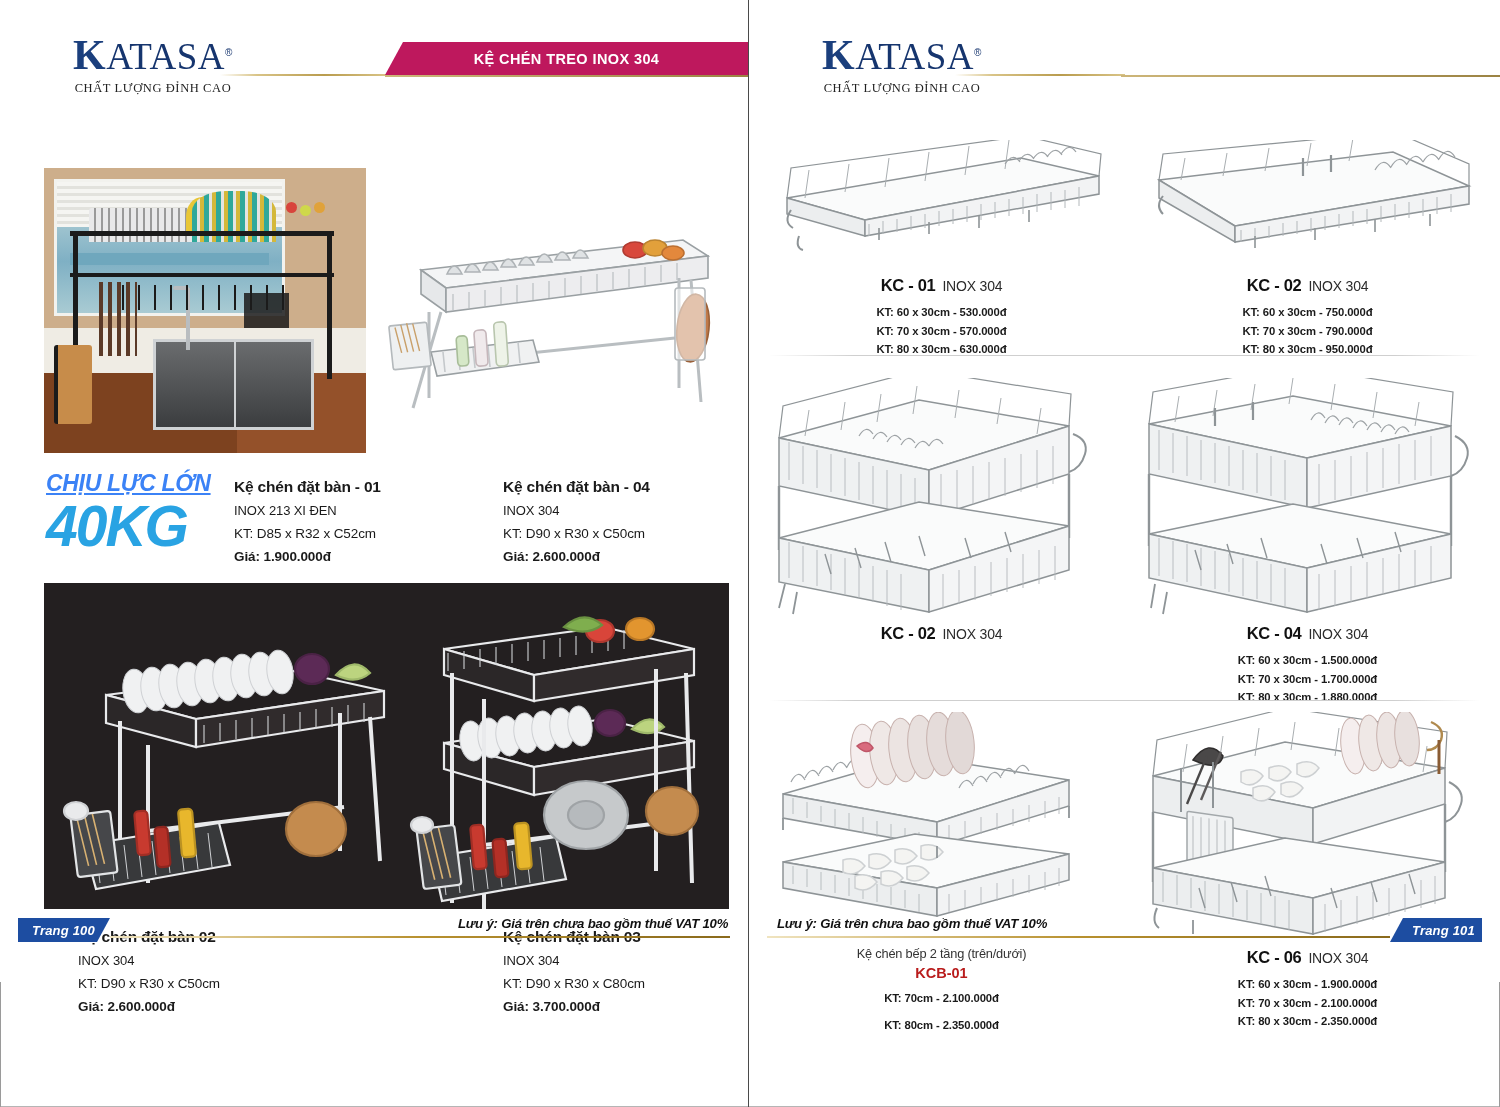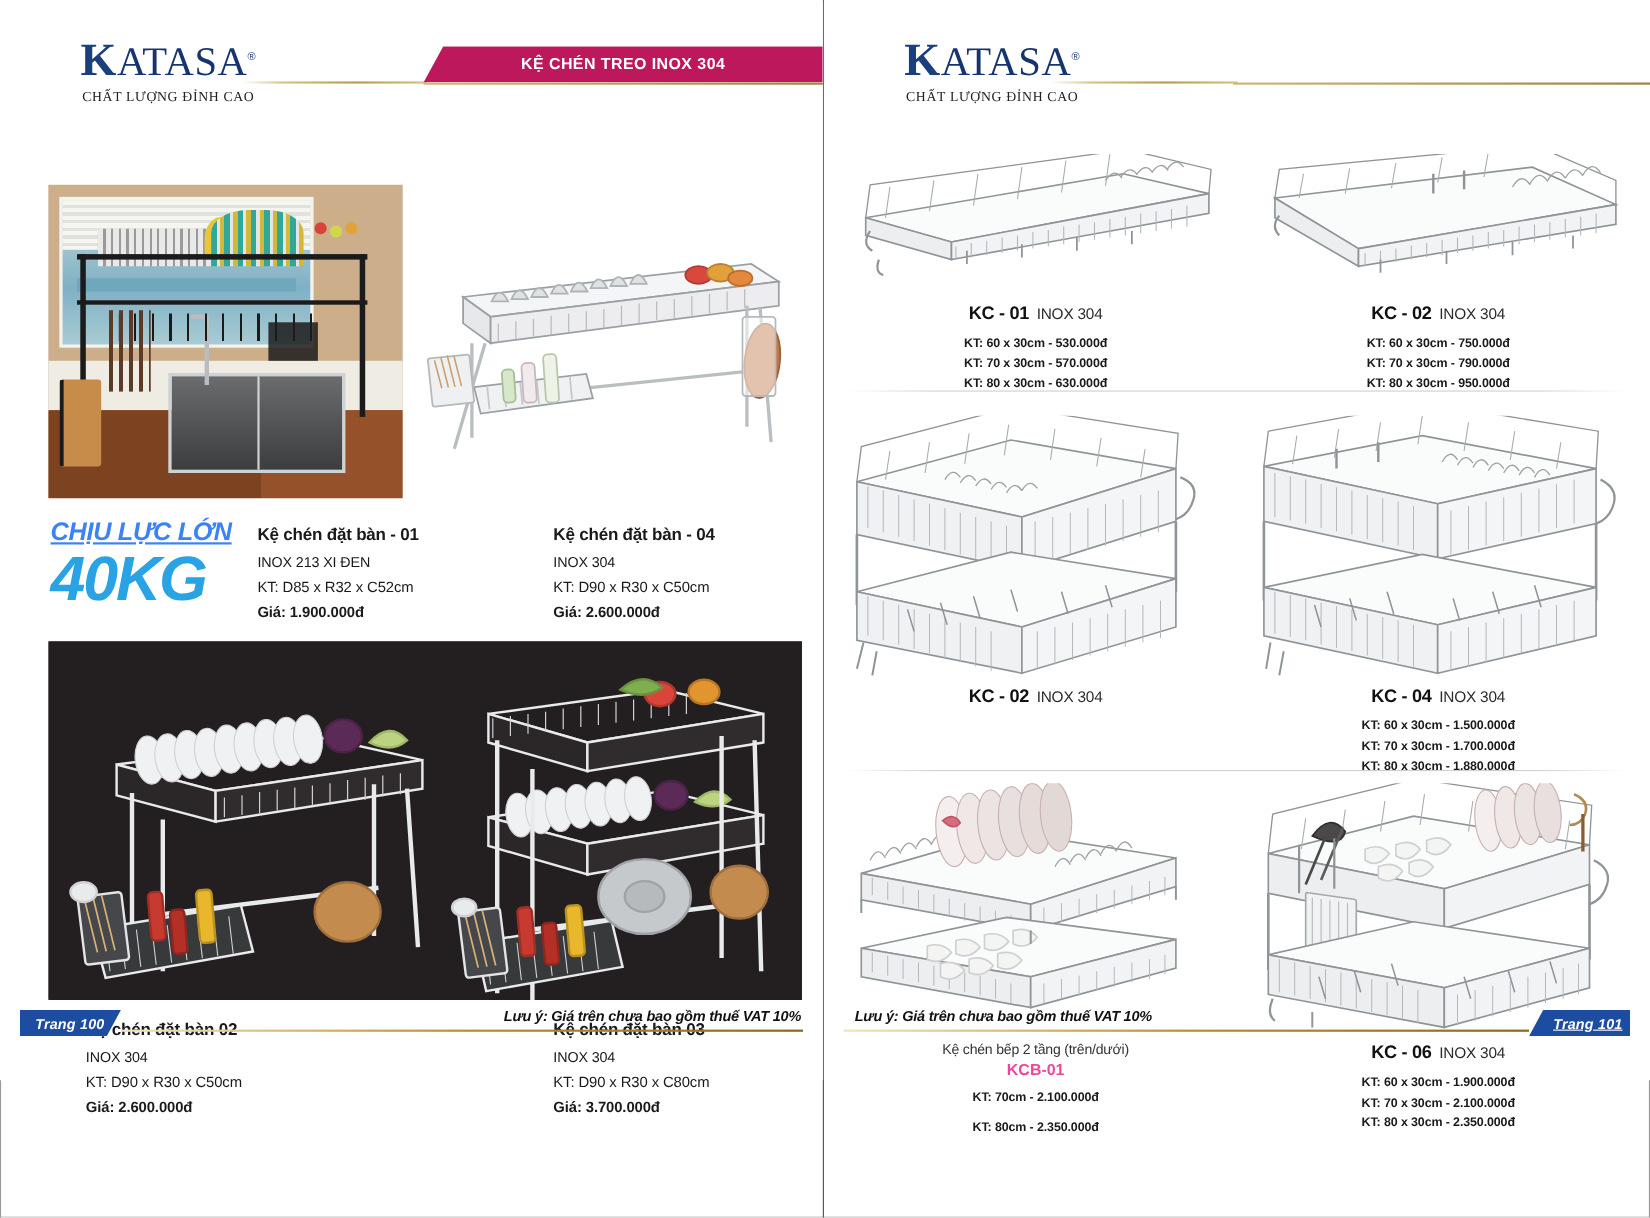--- a/index.html
+++ b/index.html
@@ -143,33 +143,33 @@
   .rp-name { text-align:center; margin-top:6px; white-space:nowrap; }
   .rp-name .code { font-size:16.5px; font-weight:bold; color:#111; letter-spacing:-0.3px;}
   .rp-name .mat  { font-size:14px; color:#2b2b2b; margin-left:7px; letter-spacing:-0.2px;}
   .rp-specs { margin-top:8px; text-align:center; }
   .rp-specs div { font-size:11.3px; font-weight:bold; color:#1a1a1a; line-height:1.65; letter-spacing:-0.1px;}
   .rp-sep { position:absolute; left:20px; width:711px; height:1px;
             background:linear-gradient(to right,#ffffff,#cfcfcf 12%,#cfcfcf 88%,#ffffff); }
 
   .kcb-cap { margin-top:4px; text-align:center; }
   .kcb-cap .sub { font-size:12.8px; color:#333; letter-spacing:-0.2px; }
-  .kcb-cap .code2 { font-size:14.5px; font-weight:bold; color:#ec4899; margin-top:4px; }
+  .kcb-cap .code2 { font-size:14.5px; font-weight:bold; color:#b91c1c; margin-top:4px; }
 
   
   .footer { position:absolute; bottom:38px; left:0; right:0; height:30px; }
   .foot-rule { position:absolute; height:2px; top:22px;
                background:linear-gradient(to right,#f0e4c0,#b8912f,#8a6a1c); }
   .pagetab {
     position:absolute; top:4px; height:24px; background:#1d4da1; color:#fff;
     display:flex; align-items:center; font-size:13px; font-style:italic; font-weight:bold;
     letter-spacing:0.2px;
   }
   .pagetab.l { left:18px; width:92px; padding-left:14px; clip-path: polygon(0 0, 100% 0, calc(100% - 13px) 100%, 0 100%); }
-  .pagetab.r { right:18px; width:92px; padding-left:22px; clip-path: polygon(13px 0, 100% 0, 100% 100%, 0 100%); text-decoration: underline; }
+  .pagetab.r { right:18px; width:92px; padding-left:22px; clip-path: polygon(13px 0, 100% 0, 100% 100%, 0 100%); }
   .vatnote {
     position:absolute; top:2px; font-size:13.2px; font-style:italic; color:#111;
     font-weight:bold; letter-spacing:-0.2px; white-space:nowrap;
   }
 </style>
 </head>
 <body>
 
 <div class="spread">
   <div class="page-edge-top"></div>

